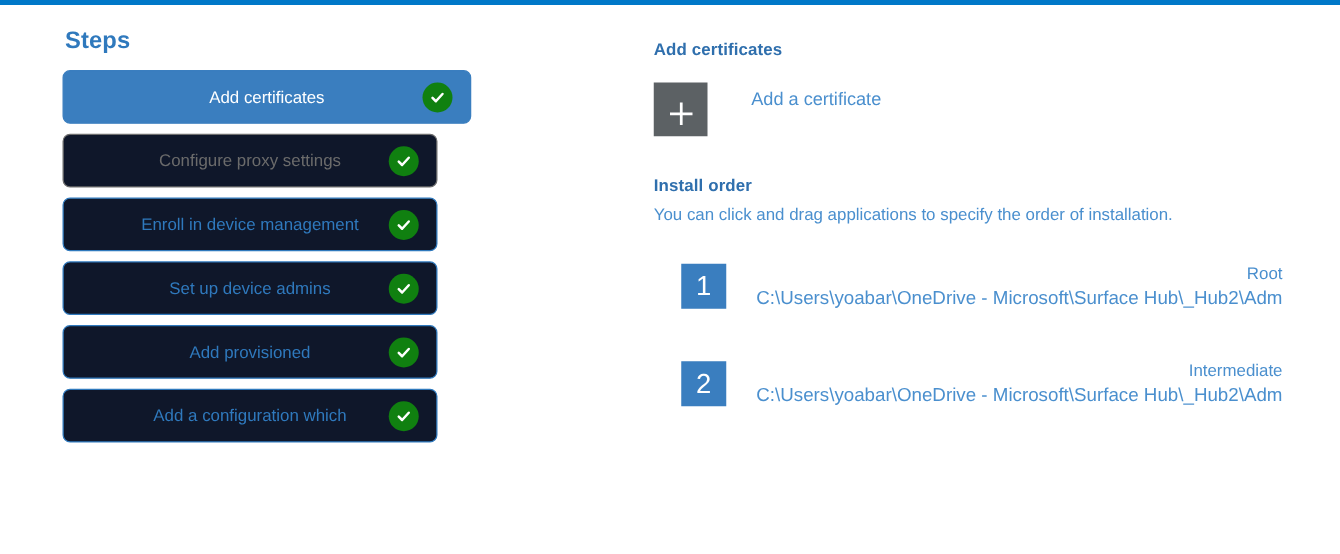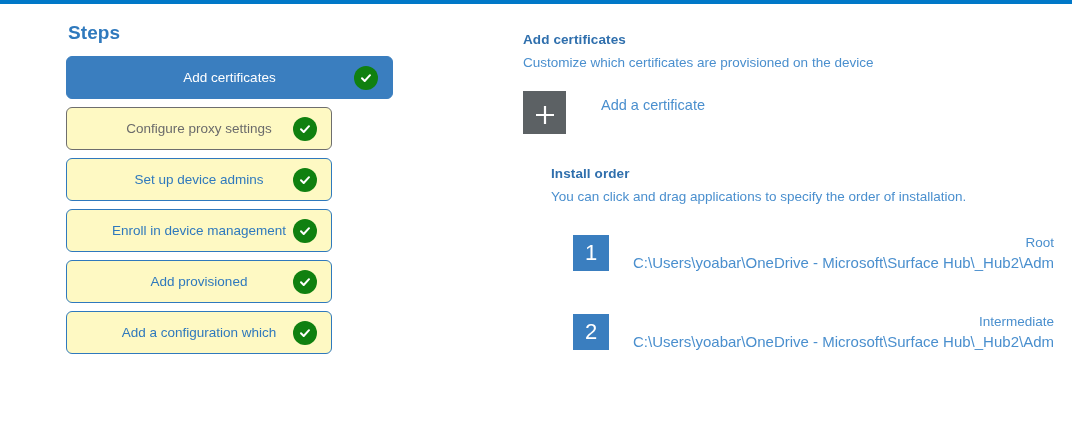--- a/index.html
+++ b/index.html
@@ -28,42 +28,42 @@
     position: absolute;
     top: 4px;
     left: 0;
     width: 1072px;
     height: 439px;
   }
 
   
   #steps-panel {
     position: absolute;
-    left: 66px;
+    left: 50px;
     top: 18px;
     width: 340px;
   }
 
   #steps-heading {
     font-size: 19px;
     font-weight: bold;
     color: #2f79bd;
     letter-spacing: 0.1px;
     margin: 0 0 12px 2px;
   }
 
   .step-button {
     position: relative;
     box-sizing: border-box;
-    width: 266px;
+    width: 300px;
     height: 43px;
     margin-bottom: 8px;
     border-radius: 6px;
     border: 1px solid #2f79bd;
-    background: #fef9c3;
+    background: #0f172a;
     display: flex;
     align-items: center;
     justify-content: center;
     cursor: pointer;
   }
   .step-button.active {
     background: #3a7ebf;
     border-color: #3a7ebf;
     width: 327px;
   }
@@ -150,21 +150,20 @@
     font-size: 14.5px;
     color: #4a8fce;
     margin-left: 35px;
     margin-top: 7px;
     line-height: 1;
   }
 
   
   #install-order-block {
     margin-top: 32px;
-    margin-left: 28px;
   }
 
   #install-order-list {
     margin-top: 30px;
   }
 
   .install-row {
     display: flex;
     align-items: flex-start;
     margin-bottom: 40px;
@@ -222,30 +221,30 @@
     <div class="step-button muted">
       <span class="step-label">Configure proxy settings</span>
       <span class="check-badge">
         <svg width="14" height="14" viewBox="0 0 14 14" aria-hidden="true">
           <path d="M3 7.3 L5.7 10 L11 4.2" fill="none" stroke="#ffffff" stroke-width="2" stroke-linecap="round" stroke-linejoin="round"></path>
         </svg>
       </span>
     </div>
 
     <div class="step-button">
+      <span class="step-label">Enroll in device management</span>
+      <span class="check-badge">
+        <svg width="14" height="14" viewBox="0 0 14 14" aria-hidden="true">
+          <path d="M3 7.3 L5.7 10 L11 4.2" fill="none" stroke="#ffffff" stroke-width="2" stroke-linecap="round" stroke-linejoin="round"></path>
+        </svg>
+      </span>
+    </div>
+
+    <div class="step-button">
       <span class="step-label">Set up device admins</span>
-      <span class="check-badge">
-        <svg width="14" height="14" viewBox="0 0 14 14" aria-hidden="true">
-          <path d="M3 7.3 L5.7 10 L11 4.2" fill="none" stroke="#ffffff" stroke-width="2" stroke-linecap="round" stroke-linejoin="round"></path>
-        </svg>
-      </span>
-    </div>
-
-    <div class="step-button">
-      <span class="step-label">Enroll in device management</span>
       <span class="check-badge">
         <svg width="14" height="14" viewBox="0 0 14 14" aria-hidden="true">
           <path d="M3 7.3 L5.7 10 L11 4.2" fill="none" stroke="#ffffff" stroke-width="2" stroke-linecap="round" stroke-linejoin="round"></path>
         </svg>
       </span>
     </div>
 
     <div class="step-button">
       <span class="step-label">Add provisioned</span>
       <span class="check-badge">
@@ -263,21 +262,20 @@
         </svg>
       </span>
     </div>
 
   </div>
 
   <div id="detail-panel">
 
     <div>
       <div class="section-heading">Add certificates</div>
-      <div class="section-subtext">Customize which certificates are provisioned on the device</div>
 
       <div id="add-certificate-row">
         <div id="add-certificate-plus">
           <svg width="22" height="22" viewBox="0 0 22 22" aria-hidden="true">
             <path d="M11 2 L11 20 M2 11 L20 11" stroke="#ffffff" stroke-width="2.2" stroke-linecap="butt"></path>
           </svg>
         </div>
         <div id="add-certificate-label">Add a certificate</div>
       </div>
     </div>

